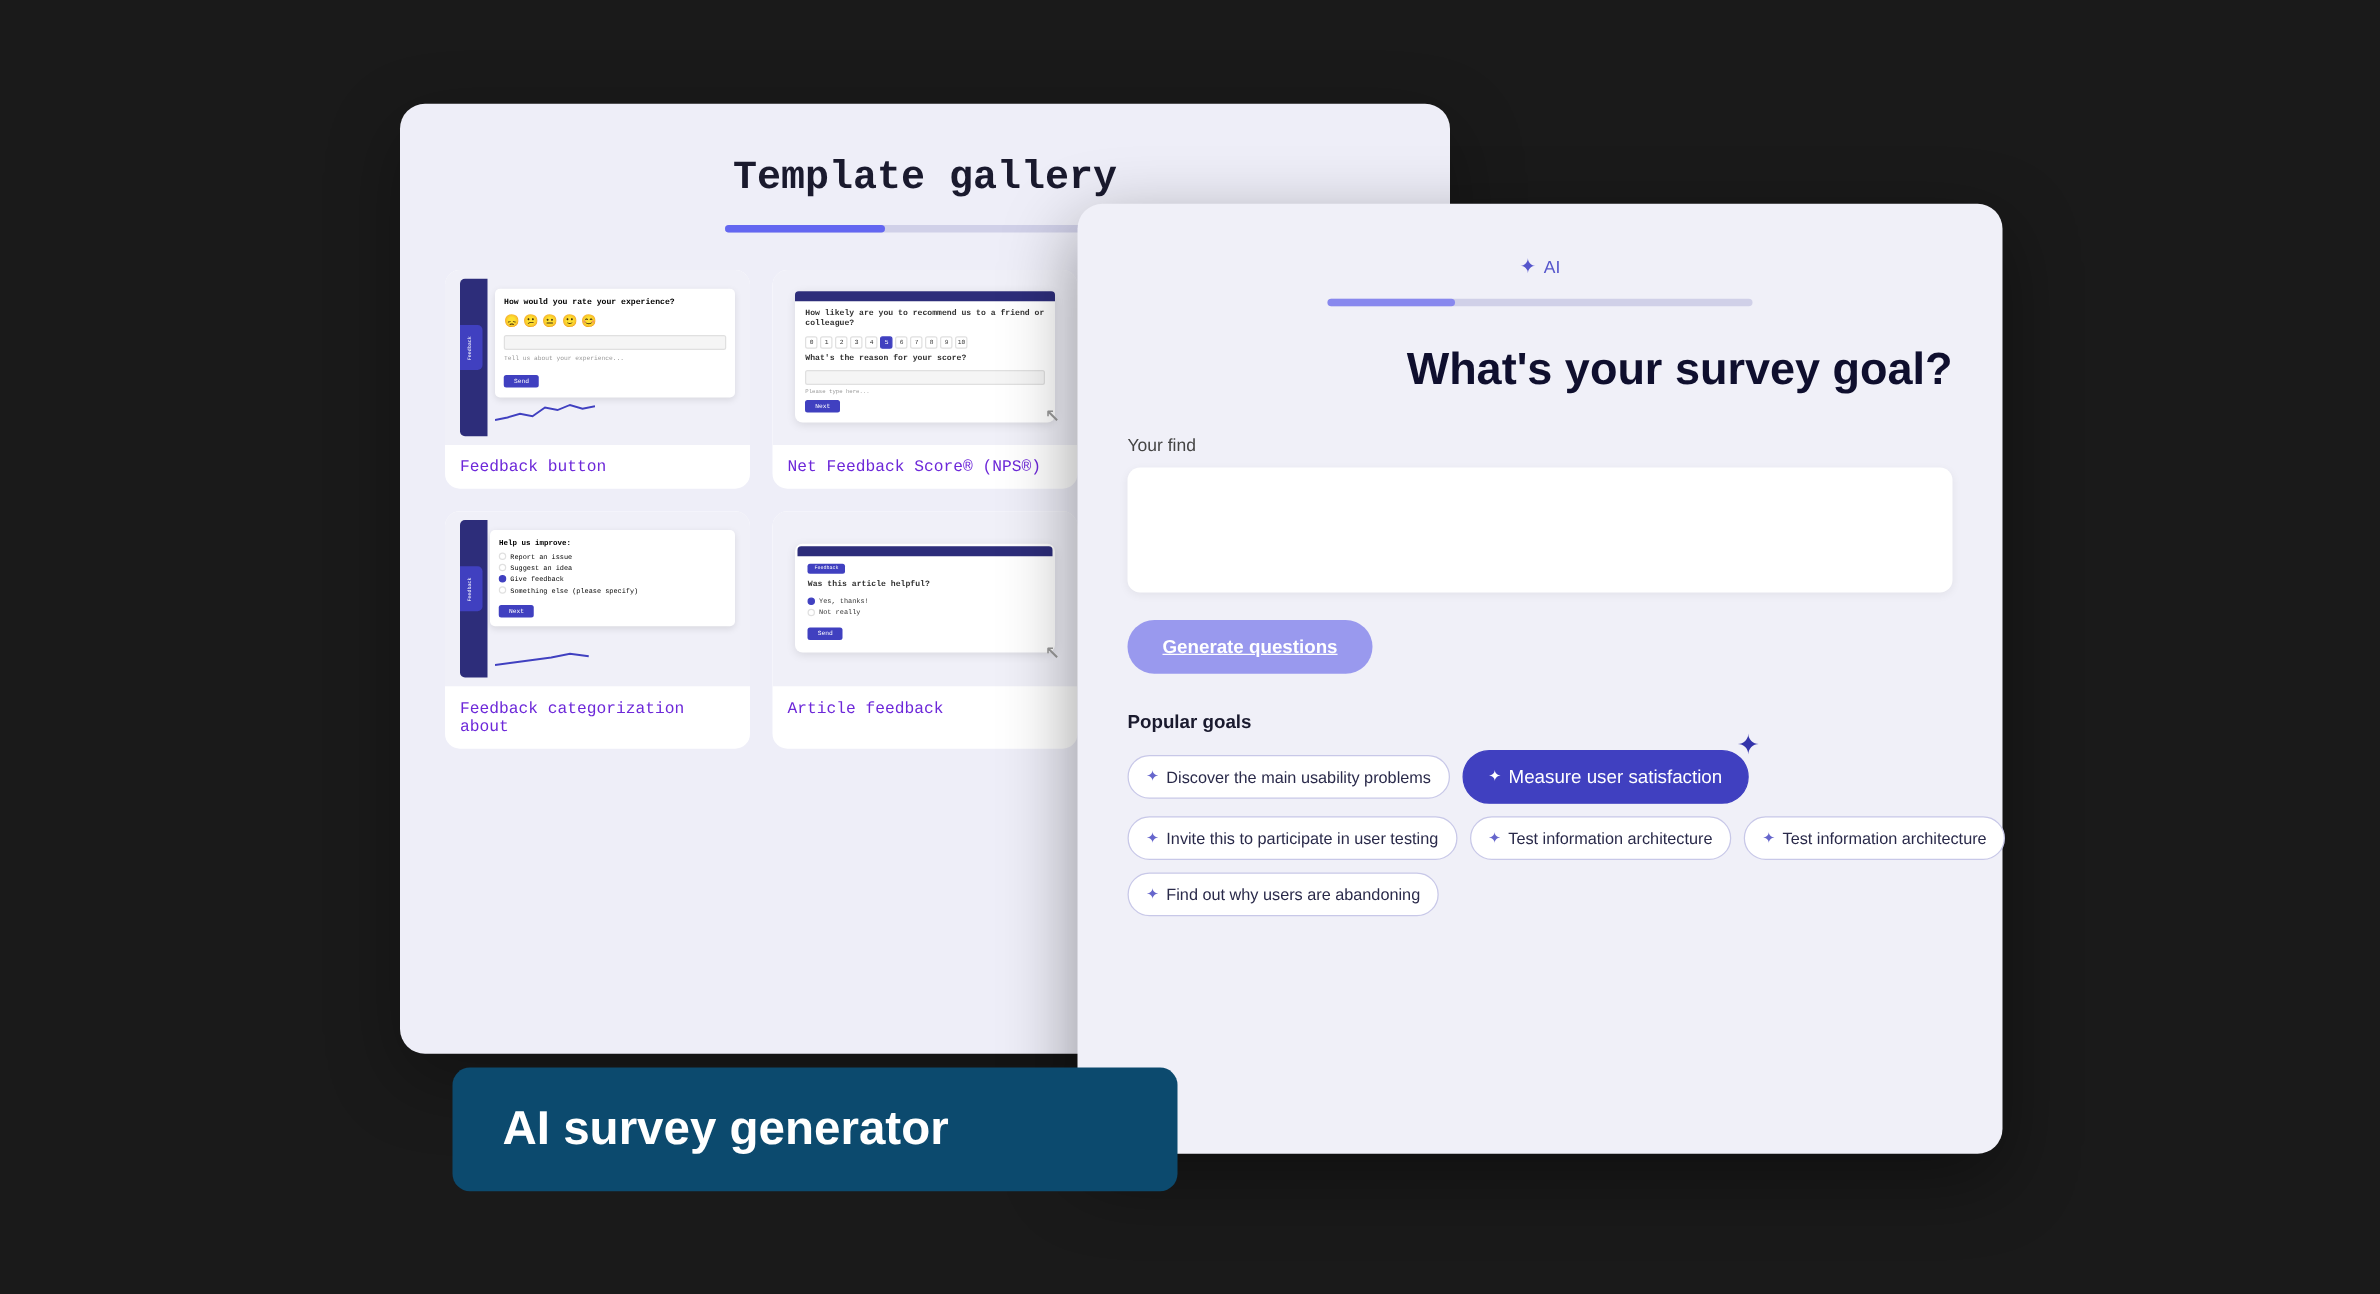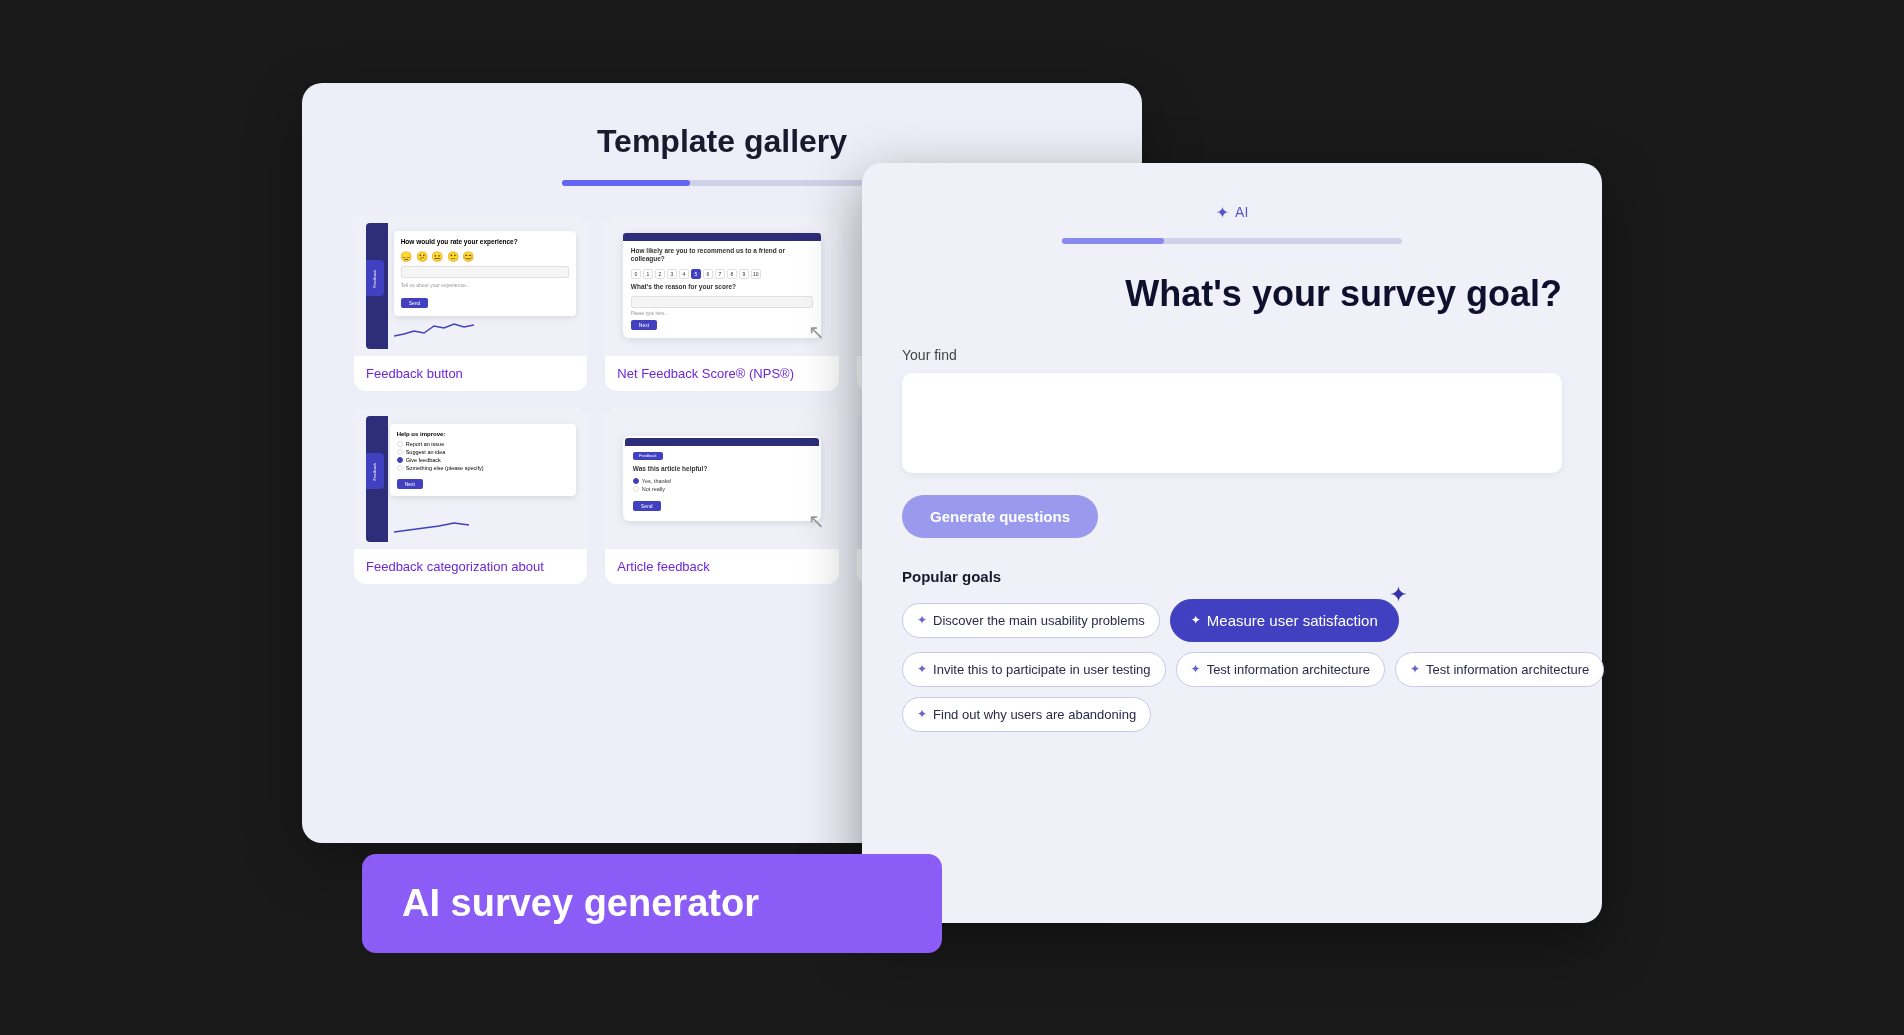--- a/index.html
+++ b/index.html
@@ -18,29 +18,30 @@
     .scene {
       position: relative;
       width: 1300px;
       height: 870px;
     }
 
     
     .template-gallery-card {
       position: absolute;
       top: 0;
-      left: 0;
+      left: 18px;
       width: 840px;
       height: 760px;
       background: #eeeef8;
       border-radius: 20px;
-      padding: 40px 52px;
+      padding: 40px 36px;
       box-shadow: 0 20px 60px rgba(0,0,0,0.3);
       z-index: 1;
       overflow: hidden;
+      font-family: Liberation Mono, monospace;
     }
 
     .tg-title {
       text-align: center;
       font-size: 32px;
       font-weight: 600;
       color: #1a1a2e;
       margin-bottom: 20px;
     }
 
@@ -330,20 +331,21 @@
       background: #9999ee;
       color: white;
       border: none;
       border-radius: 24px;
       padding: 13px 28px;
       font-size: 15px;
       font-weight: 600;
       cursor: pointer;
       margin-bottom: 30px;
       display: inline-block;
+      text-decoration: underline;
     }
 
     .popular-goals-label {
       font-size: 15px;
       font-weight: 600;
       color: #1a1a2e;
       margin-bottom: 14px;
     }
 
     .goals-grid {
@@ -399,21 +401,21 @@
       font-size: 22px;
       color: #3333aa;
     }
 
     
     .ai-banner {
       position: absolute;
       bottom: 0;
       left: 60px;
       width: 580px;
-      background: #8b5cf6;
+      background: #0c4a6e;
       border-radius: 14px;
       padding: 28px 40px;
       z-index: 3;
     }
 
     .ai-banner-title {
       font-size: 38px;
       font-weight: 800;
       color: white;
     }

